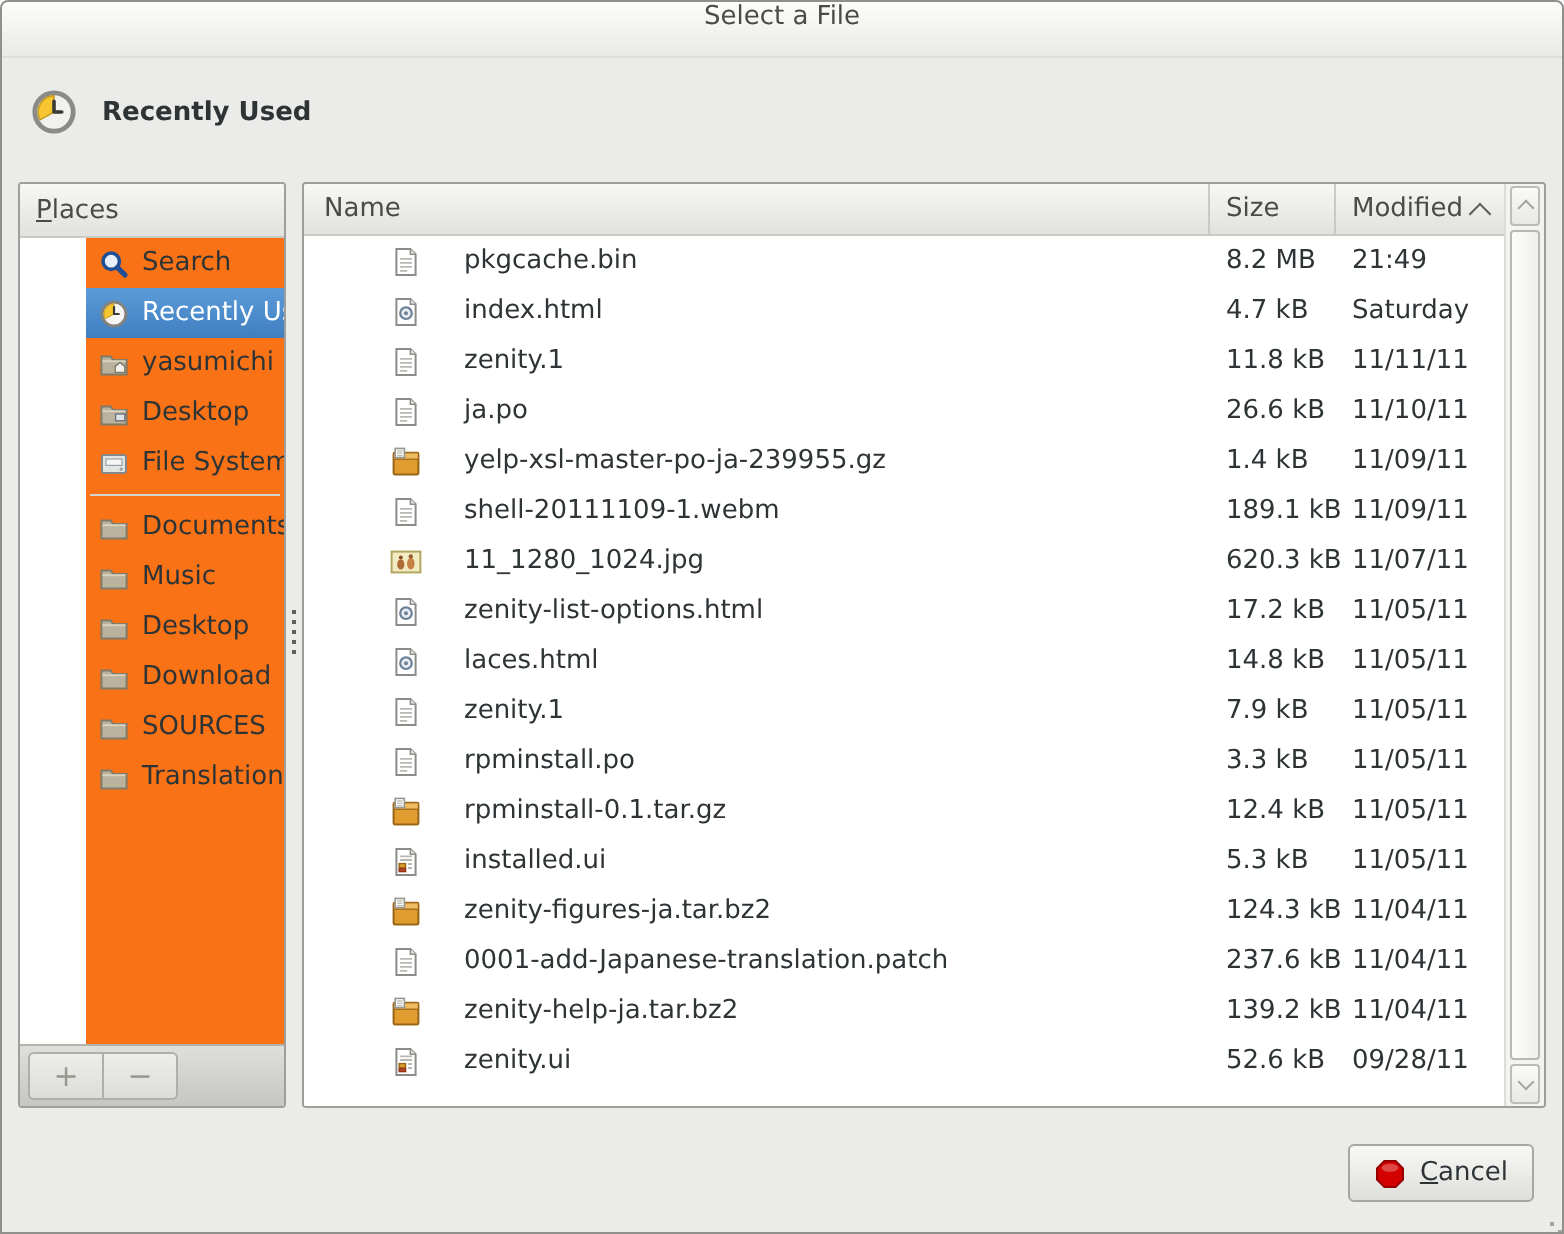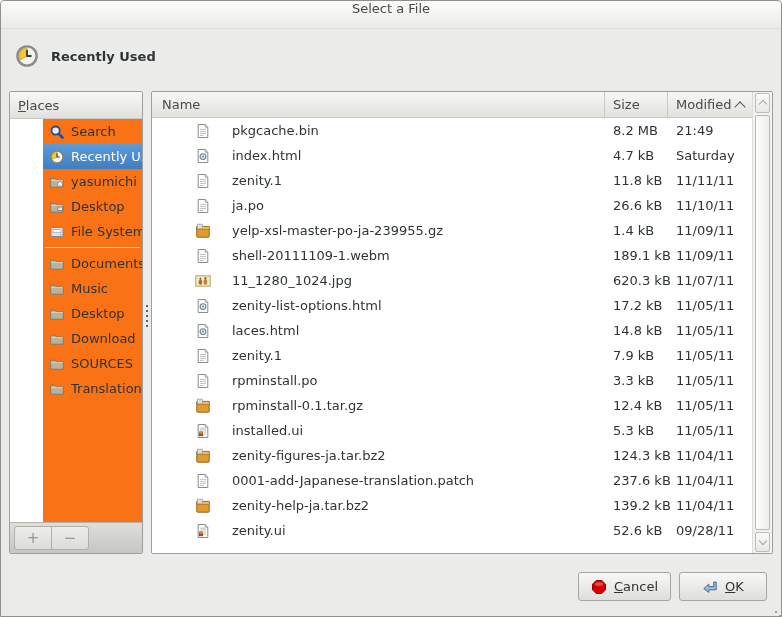--- a/index.html
+++ b/index.html
@@ -507,24 +507,16 @@
   <div class="footer">
     <div class="btn">
       <span class="ic">
           <svg viewBox="0 0 16 16" xmlns="http://www.w3.org/2000/svg">
             <path d="M5.2 1.5h5.6l3.7 3.7v5.6l-3.7 3.7H5.2l-3.7-3.7V5.2z" fill="#d40000" stroke="#940000"></path>
             <ellipse cx="8" cy="4.9" rx="4.2" ry="2" fill="#fff" opacity=".28"></ellipse>
           </svg>
         </span>
       <span><span class="mn">C</span><span>ancel</span></span>
     </div>
-    <div class="btn">
-      <span class="ic">
-          <svg viewBox="0 0 16 16" xmlns="http://www.w3.org/2000/svg">
-            <path d="M1.8 9.7L6.8 5v2.6h5V3h2.4v7.8H6.8v2.6Z" fill="#9db9dd" stroke="#4a6d99" stroke-linejoin="round"></path>
-          </svg>
-        </span>
-      <span><span class="mn">O</span><span>K</span></span>
-    </div>
   </div>
 
   <div class="resize-grip"></div>
 </div>
 
 </body></html>

